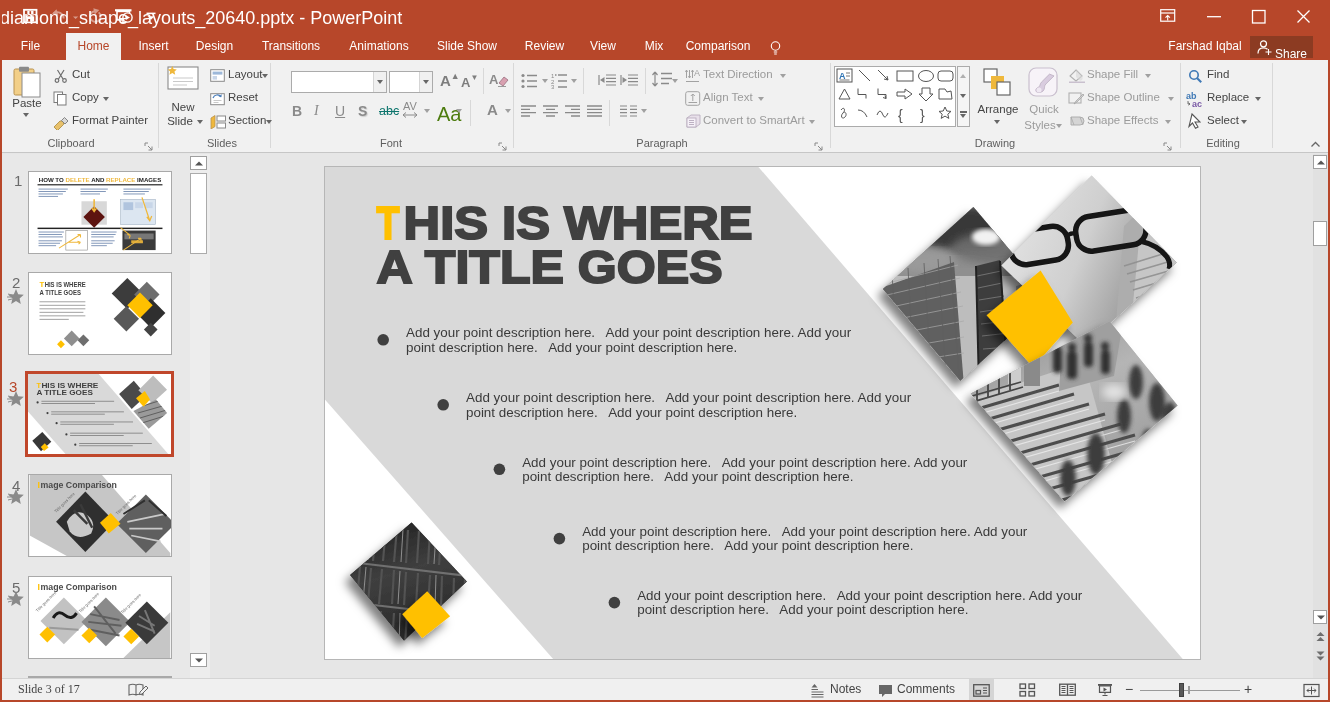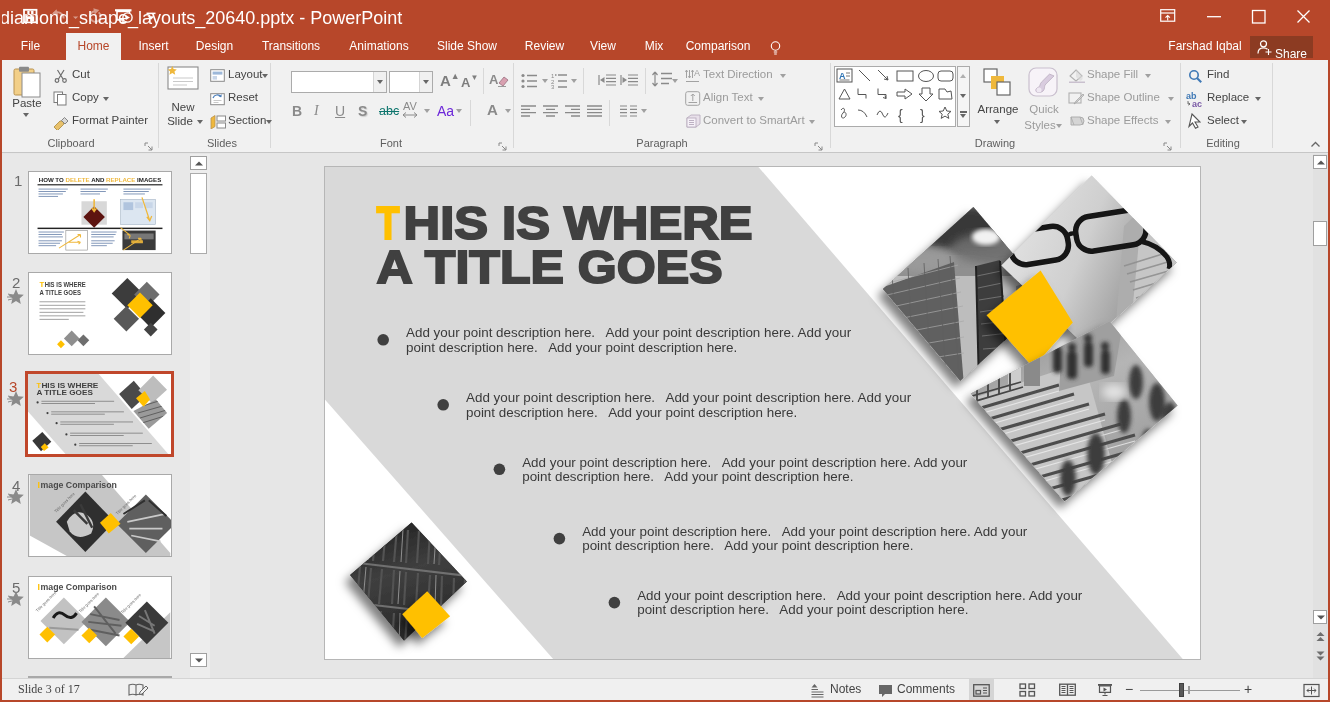--- a/index.html
+++ b/index.html
@@ -216,21 +216,21 @@
     <div class="abs" style="left:292px;top:43px;font-size:14px;font-weight:bold;color:#8a8a8a;">B</div>
     <div class="abs" style="left:314px;top:43px;font-size:14px;font-style:italic;color:#8a8a8a;font-family:'Liberation Serif',serif;">I</div>
     <div class="abs" style="left:335px;top:43px;font-size:14px;color:#8a8a8a;text-decoration:underline;">U</div>
     <div class="abs" style="left:358px;top:43px;font-size:14px;font-weight:bold;color:#8a8a8a;text-shadow:1px 1px 1px #ccc;">S</div>
     <div class="abs" style="left:379px;top:44px;font-size:12.5px;color:#0f766e;text-decoration:line-through;">abc</div>
     <div class="abs" style="left:403px;top:40px;font-size:11px;color:#8a8a8a;">AV</div>
     <svg class="abs" style="left:402px;top:51px" width="18" height="8">
         <path d="M1 4 h14 M1 4 l3-2.5 M1 4 l3 2.5 M15 4 l-3 -2.5 M15 4 l-3 2.5" stroke="#8a8a8a" stroke-width="1" fill="none"></path>
       </svg>
     <div class="dd ddg abs" style="left:424px;top:49px"></div>
-    <div class="abs" style="left:437px;top:43px;font-size:14px;color:#6d28d9;">Aa</div>
+    <div class="abs" style="left:437px;top:43px;font-size:20px;color:#4d7c0f;">Aa</div>
     <div class="dd ddg abs" style="left:456px;top:49px"></div>
     <div class="rsep" style="left:470px;top:40px;height:26px;"></div>
     <div class="abs" style="left:487px;top:41px;font-size:15px;font-weight:bold;color:#8a8a8a;">A</div>
     <div class="dd ddg abs" style="left:505px;top:49px"></div>
 
     <svg class="abs" style="left:521px;top:13px" width="18" height="16" viewBox="0 0 18 16">
       <g fill="#8a8a8a">
           <circle cx="2" cy="2.5" r="1.6"></circle>
           <circle cx="2" cy="8" r="1.6"></circle>
           <circle cx="2" cy="13.5" r="1.6"></circle>

